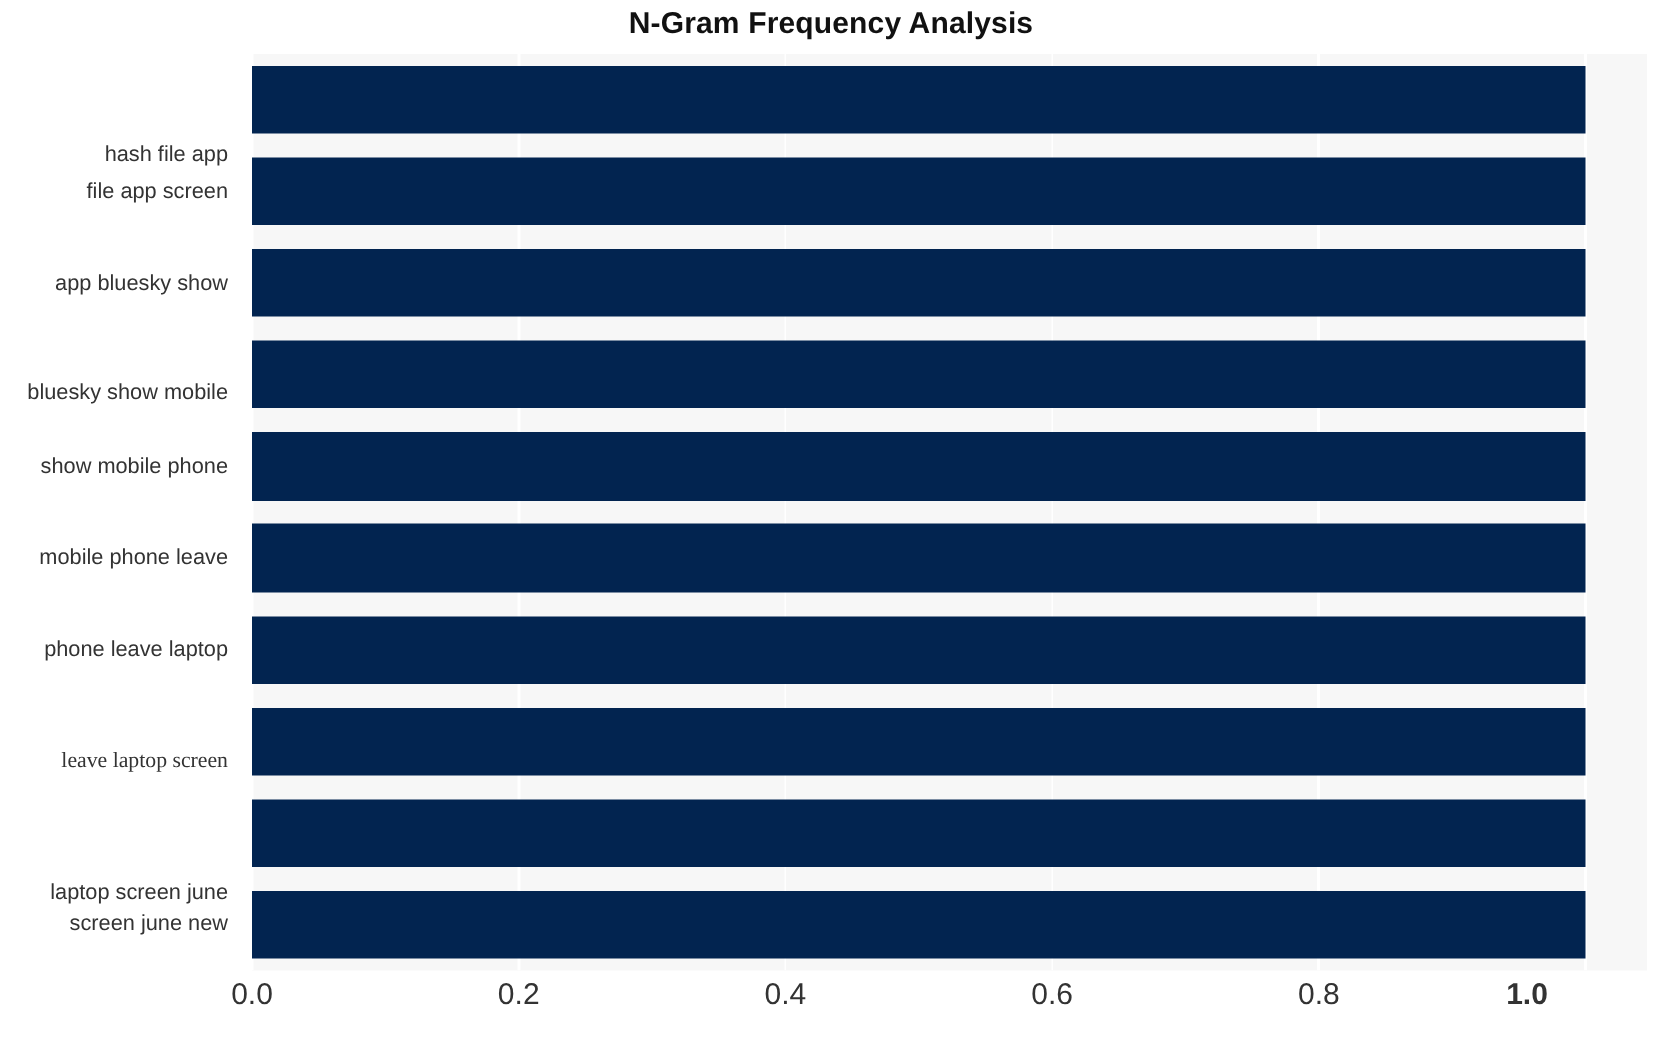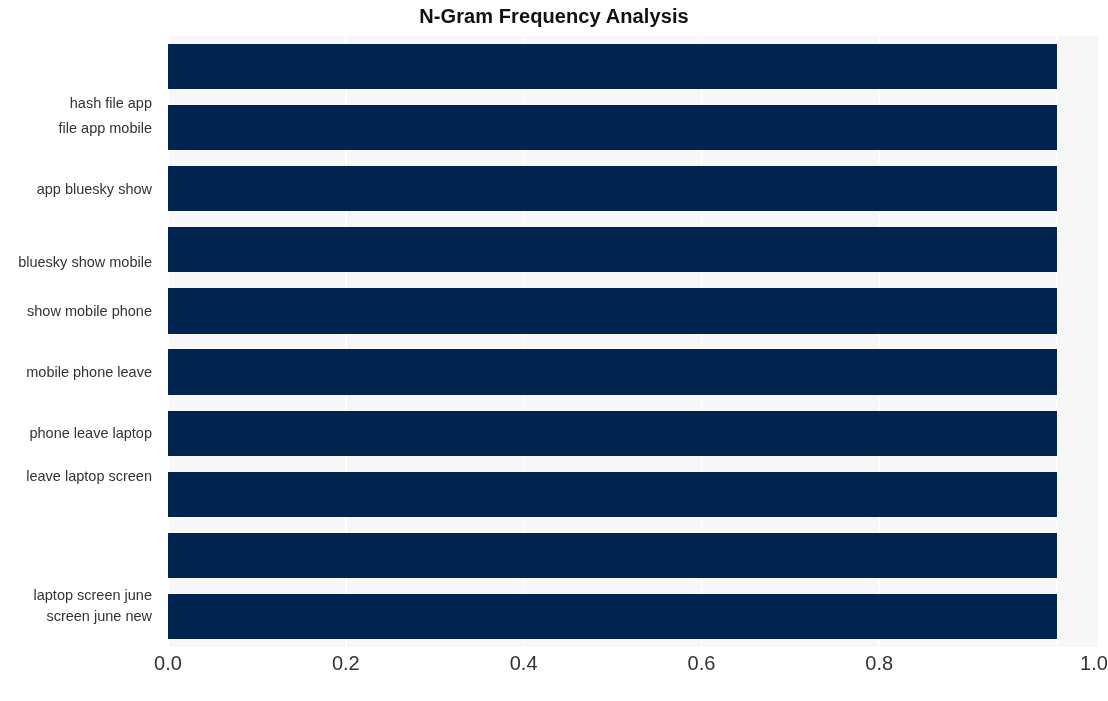--- a/index.html
+++ b/index.html
@@ -156,34 +156,34 @@
           <div class="bar" title="laptop screen june: 1" style="width: 889.101px; background: rgb(2, 36, 80);"></div>
         </div>
         <div class="bar-row" style="top: 557.843px; height: 45.214px;">
           <div class="bar" title="screen june new: 1" style="width: 889.101px; background: rgb(2, 36, 80);"></div>
         </div>
       </div>
   </div>
 
   <div id="y-tick-labels">
       <div class="y-tick-label" style="top: 30.55px; margin-top: 36px;">hash file app</div>
-      <div class="y-tick-label" style="top: 91.65px;">file app mobile</div>
+      <div class="y-tick-label" style="top: 91.65px;">file app screen</div>
       <div class="y-tick-label" style="top: 152.75px;">app bluesky show</div>
       <div class="y-tick-label" style="top: 213.85px; margin-top: 12px;">bluesky show mobile</div>
       <div class="y-tick-label" style="top: 274.95px;">show mobile phone</div>
       <div class="y-tick-label" style="top: 336.05px;">mobile phone leave</div>
       <div class="y-tick-label" style="top: 397.15px;">phone leave laptop</div>
-      <div class="y-tick-label" style="top: 440px;">leave laptop screen</div>
+      <div class="y-tick-label" style="top: 472px; font-family: Liberation Serif, serif;">leave laptop screen</div>
       <div class="y-tick-label" style="top: 519.35px; margin-top: 40px;">laptop screen june</div>
       <div class="y-tick-label" style="top: 580.45px;">screen june new</div>
     </div>
 
   <div id="x-tick-labels">
       <div class="x-tick-label" style="left: 168px;">0.0</div>
       <div class="x-tick-label" style="left: 345.82px;">0.2</div>
       <div class="x-tick-label" style="left: 523.641px;">0.4</div>
       <div class="x-tick-label" style="left: 701.461px;">0.6</div>
       <div class="x-tick-label" style="left: 879.281px;">0.8</div>
-      <div class="x-tick-label" style="left: 1094px;">1.0</div>
+      <div class="x-tick-label" style="left: 1018px; font-weight: bold;">1.0</div>
     </div>
 
 
 </div>
 
 </body></html>

